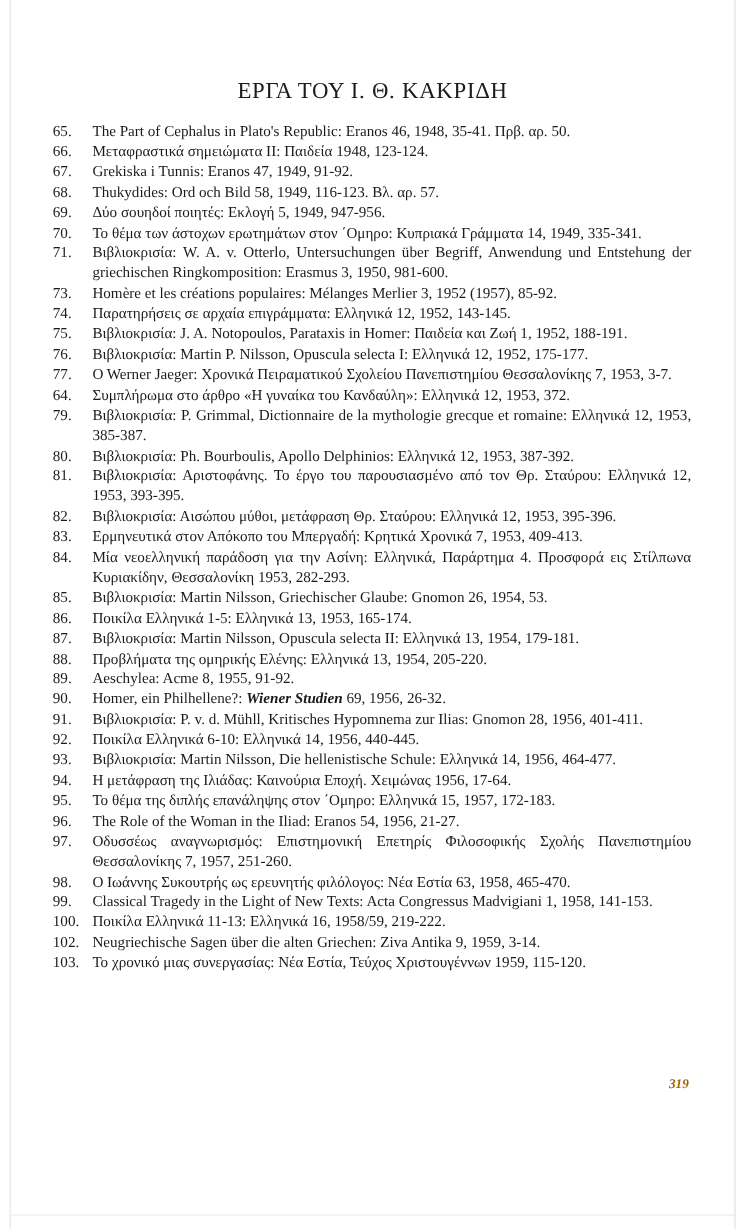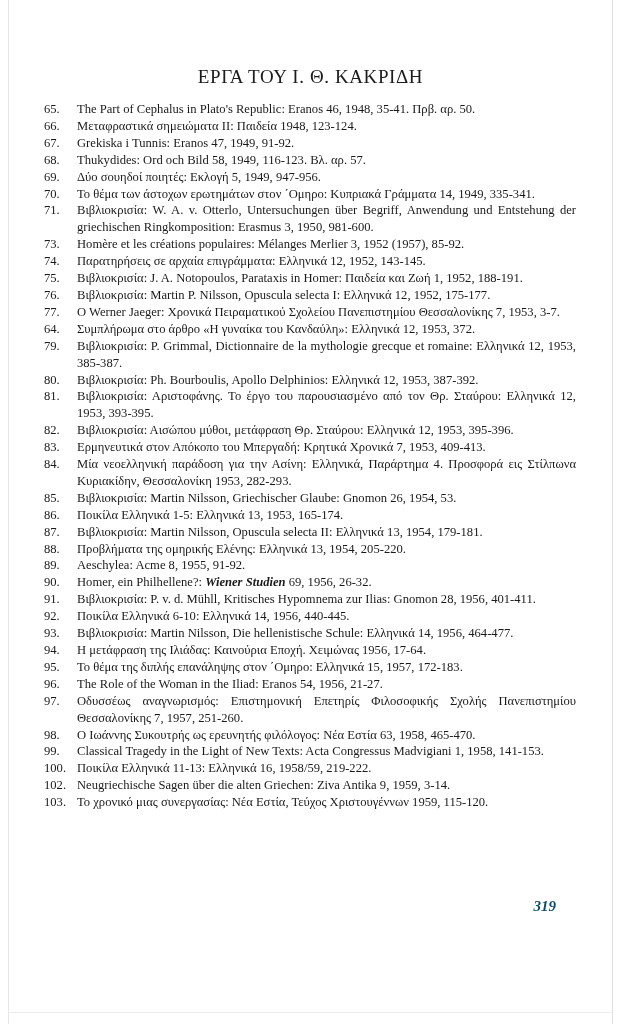--- a/index.html
+++ b/index.html
@@ -60,27 +60,27 @@
       width: 28px;
       text-align: right;
     }
     .bib-text em {
       font-style: italic;
       font-weight: bold;
     }
     .page-number {
       position: absolute;
       top: 898px;
-      left: 512px;
+      left: 530px;
       width: 44px;
       text-align: right;
-      font-size: 15px;
+      font-size: 11px;
       font-weight: bold;
       font-style: italic;
-      color: #0c4a6e;
+      color: #a16207;
     }
   </style>
 </head>
 <body>
 
 <div class="page-edge-left"></div>
 <div class="page-edge-right"></div>
 <div class="page-edge-bottom"></div>
 
 <div class="running-head">ΕΡΓΑ ΤΟΥ Ι. Θ. ΚΑΚΡΙΔΗ</div>

